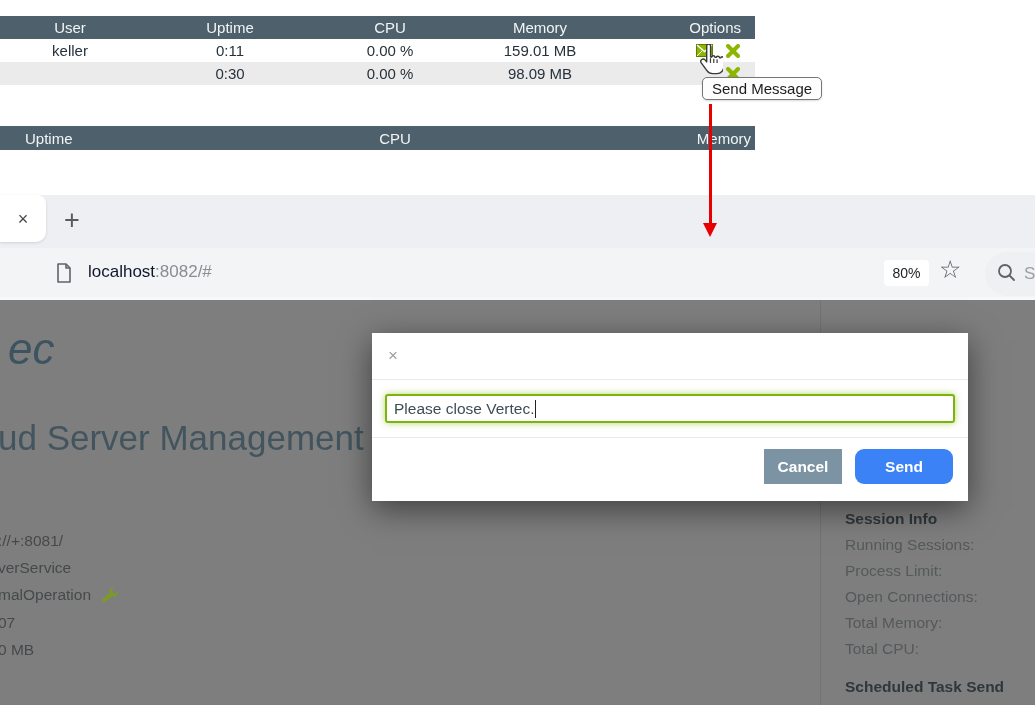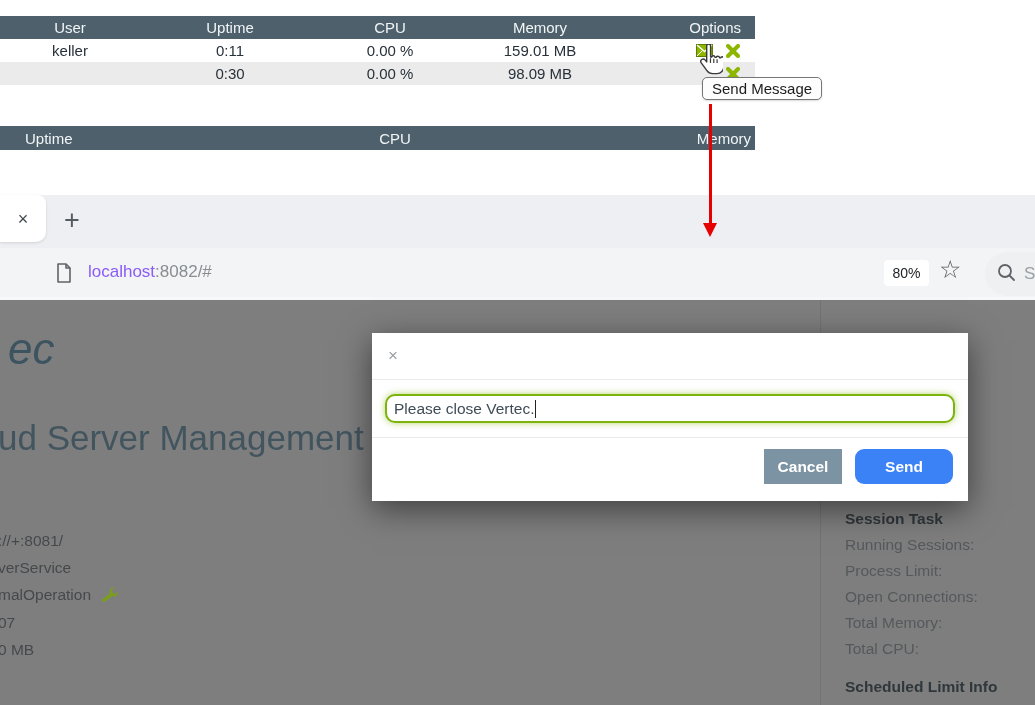--- a/index.html
+++ b/index.html
@@ -45,21 +45,21 @@
   .tab { position:absolute; left:0; top:0; width:46px; height:47px; background:#fff;
          border-radius:0 8px 10px 0; box-shadow:0 1px 3px rgba(0,0,0,.12);
          display:flex; align-items:center; justify-content:center; }
   .tab-close { font-size:18px; color:#43474b; line-height:1; }
   .newtab { position:absolute; left:58px; top:11px; width:28px; height:28px;
             display:flex; align-items:center; justify-content:center;
             font-size:27px; font-weight:300; color:#565b60; border-radius:6px; }
   .addressbar { position:relative; height:52px; background:#f3f4f6; border-bottom:3px solid #f7f8fa; }
   .page-icon { position:absolute; left:56px; top:15px; }
   .url { position:absolute; left:88px; top:14px; font-size:17px; }
-  .url-host { color:#8b5cf6; }
+  .url-host { color:#0f172a; }
   .url-path { color:#888d92; }
   .zoom-pill { position:absolute; left:884px; top:12px; width:45px; height:26px; background:#fff;
                border-radius:4px; font-size:14px; color:#202328; display:flex; align-items:center;
                justify-content:center; }
   .star { position:absolute; left:939px; top:7px; font-size:25px; color:#55595e; }
   .search-seg { position:absolute; left:985px; top:4px; width:60px; height:44px; background:#eef0f2;
                 border-radius:22px 0 0 22px; display:flex; align-items:center; padding-left:12px; gap:8px; }
   .search-text { font-size:17px; color:#9aa0a6; white-space:nowrap; overflow:hidden; }
 
   
@@ -76,21 +76,21 @@
   .sb-gap { height:12px; }
 
   
   .modal { position:absolute; left:372px; top:333px; width:596px; height:168px; background:#fff;
            z-index:50; box-shadow:0 8px 30px rgba(0,0,0,.5); }
   .modal-header { height:47px; display:flex; align-items:center; justify-content:space-between;
                   padding:0 17px 0 16px; border-bottom:1px solid #e8eaec; }
   .modal-title { font-size:15.5px; font-weight:bold; color:#3d5665; }
   .modal-close { font-size:17px; color:#9b9fa2; cursor:default; }
   .modal-body { padding:14px 13px; }
-  .msg-input { height:29px; border:2px solid #7cb30d; border-radius:10px; background:#fff;
+  .msg-input { height:29px; border:2px solid #7cb30d; border-radius:3px; background:#fff;
                box-shadow:0 0 7px rgba(134,183,20,.6); display:flex; align-items:center;
                padding:0 7px; font-size:15.5px; color:#3e4c55; }
   .caret { width:0; border-left:1.5px solid #222; height:18px; margin-left:1px; }
   .modal-footer { border-top:1px solid #e8eaec; padding:11px 15px; display:flex;
                   justify-content:flex-end; gap:13px; }
   .btn { height:35px; border:none; font-family:"Liberation Sans", sans-serif;
          font-size:15.5px; font-weight:bold; color:#fff; }
   .btn-cancel { width:78px; background:#7b93a2; }
   .btn-send { width:98px; background:#3b82f6;border-radius:9px; }
 </style>
@@ -199,28 +199,28 @@
       <div>://+:8081/</div>
       <div>verService</div>
       <div><span>malOperation</span><span class="wrench"><svg width="20" height="16" viewBox="0 0 20 16">
         <path d="M13.5 1.5 a4.3 4.3 0 0 0-4.6 5.9 l-7.2 5.3 a1.9 1.9 0 0 0 2.3 3 l7.2-5.4 a4.3 4.3 0 0 0 5.8-4.6 l-2.8 2.1 -2.6-0.8 -0.6-2.7 z" fill="#7c9c20"></path>
       </svg></span></div>
       <div>07</div>
       <div>0 MB</div>
     </div>
     <div class="vdivider"></div>
     <div class="sidebar">
-      <div class="sb-title">Session Task</div>
+      <div class="sb-title">Session Info</div>
       <div class="sb-item">Running Sessions:</div>
       <div class="sb-item">Process Limit:</div>
       <div class="sb-item">Open Connections:</div>
       <div class="sb-item">Total Memory:</div>
       <div class="sb-item">Total CPU:</div>
       <div class="sb-gap"></div>
-      <div class="sb-title">Scheduled Limit Info</div>
+      <div class="sb-title">Scheduled Task Send</div>
     </div>
   </div>
 
   <div class="modal">
     <div class="modal-header">
       <span class="modal-close">×</span>
     </div>
     <div class="modal-body">
       <div class="msg-input">
         <span>Please close Vertec.</span>

